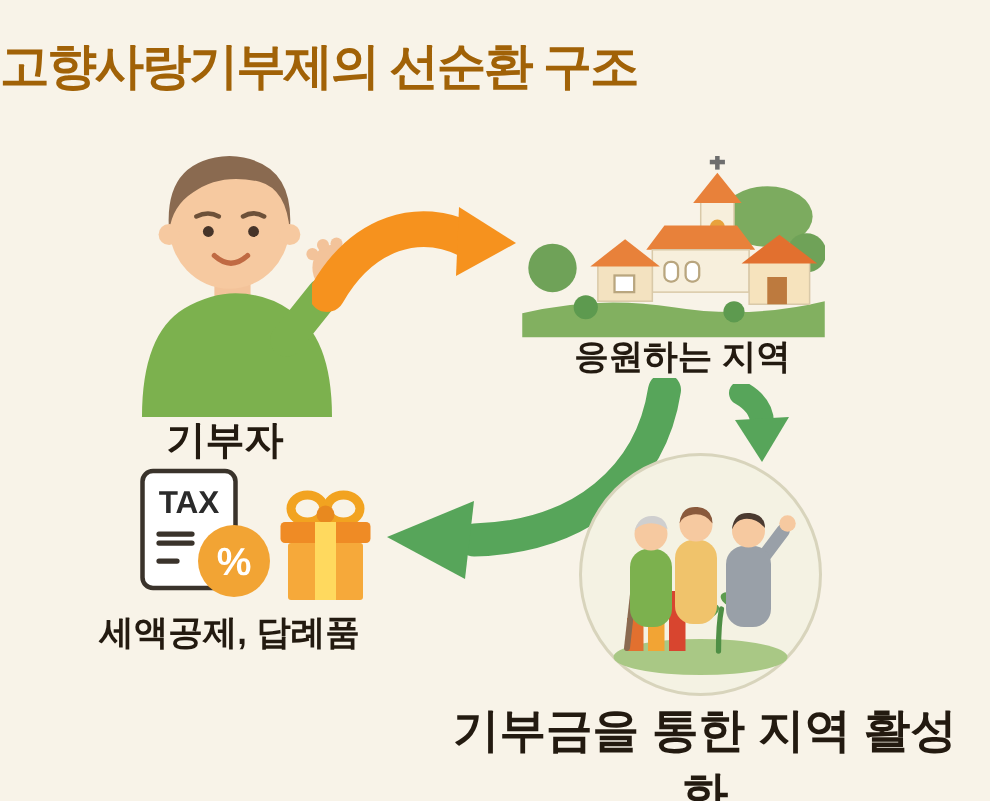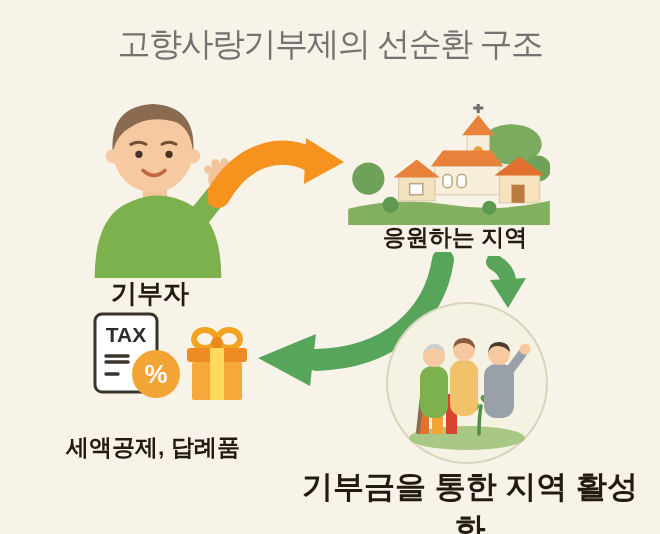--- a/index.html
+++ b/index.html
@@ -1,27 +1,27 @@
 <!DOCTYPE html>
 <html><head>
 <meta charset="utf-8">
 <style>
   html,body{margin:0;padding:0;background:#f8f3e8;}
   .canvas{
     position:relative;width:660px;height:534px;background:#f8f3e8;
     font-family:"Liberation Sans","DejaVu Sans",sans-serif;color:#231a10;overflow:hidden;
   }
   .title{
-    position:absolute;top:22px;left:0;width:660px;text-align:center;
-    font-size:33px;font-weight:400;letter-spacing:-1.5px;color:#737373;
+    position:absolute;top:22px;left:0;width:660px;
+    font-size:33px;font-weight:700;letter-spacing:-1.5px;color:#a16207;
   }
   .label{position:absolute;font-weight:800;text-align:center;color:#231a10;}
   .donor-label{left:70px;top:276px;width:160px;font-size:26px;}
   .region-label{left:355px;top:222px;width:200px;font-size:23px;}
-  .benefits-label{left:38px;top:406px;width:230px;font-size:23px;margin-top:26px;}
+  .benefits-label{left:38px;top:406px;width:230px;font-size:23px;}
   .revital-label{left:300px;top:466px;width:340px;font-size:31px;}
   .fig{position:absolute;display:block;}
   .person{left:78px;top:92px;width:162px;height:186px;}
   .arrow-orange{left:208px;top:132px;width:140px;height:80px;}
   .village{left:348px;top:104px;width:202px;height:121px;}
   .arrow-down{left:478px;top:256px;width:52px;height:56px;}
   .arrow-return{left:250px;top:252px;width:205px;height:145px;}
   .tax{left:90px;top:310px;width:94px;height:94px;}
   .gift{left:184px;top:324px;width:66px;height:80px;}
   .community{left:384px;top:300px;width:166px;height:166px;}

